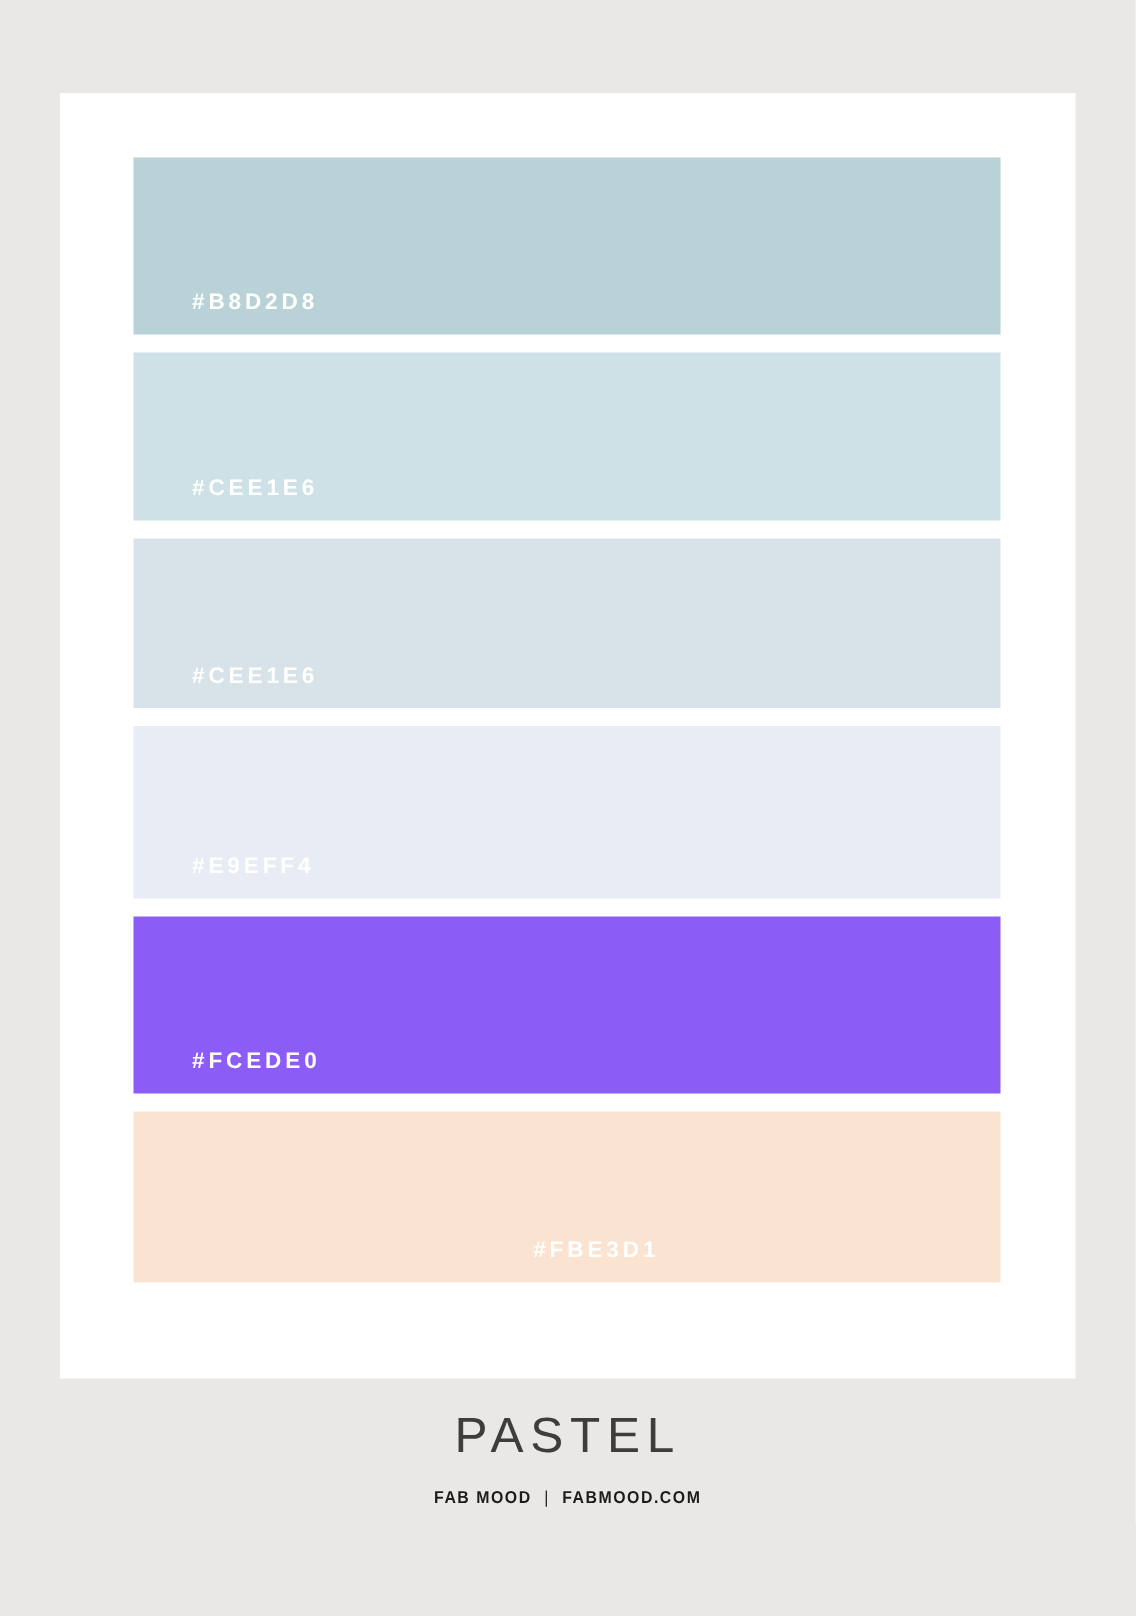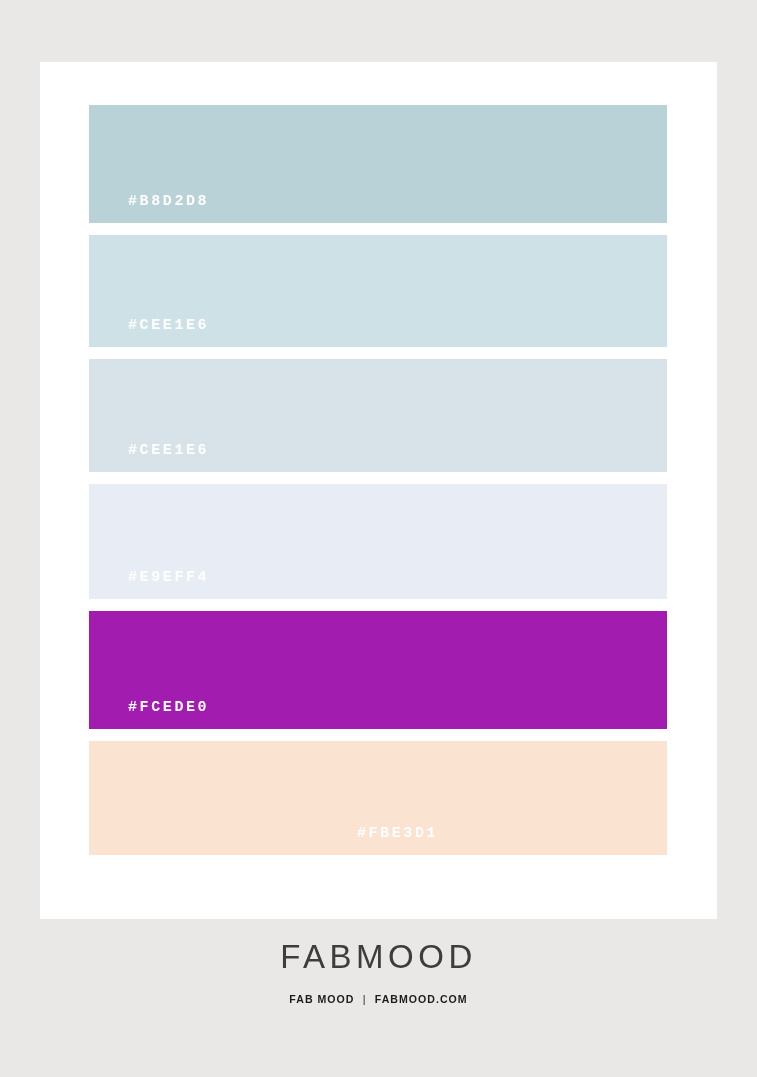--- a/index.html
+++ b/index.html
@@ -41,21 +41,21 @@
 
   .swatch {
     position: relative;
     width: 100%;
     box-sizing: border-box;
     display: flex;
     align-items: flex-end;
   }
 
   .swatch-label {
-    font-family: Liberation Mono, monospace;
+    font-family: Liberation Sans, sans-serif;
     font-size: 15px;
     font-weight: 700;
     letter-spacing: 2.6px;
     color: #ffffff;
     padding-left: 39px;
     padding-bottom: 14px;
     line-height: 1;
     white-space: nowrap;
   }
 
@@ -115,33 +115,33 @@
       </div>
 
       <div class="swatch" style="background: rgb(216, 227, 233); height: 113px; margin-bottom: 12px;">
         <span class="swatch-label">#CEE1E6</span>
       </div>
 
       <div class="swatch" style="background: rgb(232, 236, 244); height: 115px; margin-bottom: 12px;">
         <span class="swatch-label">#E9EFF4</span>
       </div>
 
-      <div class="swatch" style="background: #a21caf; height: 118px; margin-bottom: 12px;">
+      <div class="swatch" style="background: #8b5cf6; height: 118px; margin-bottom: 12px;">
         <span class="swatch-label">#FCEDE0</span>
       </div>
 
       <div class="swatch" style="background: rgb(251, 227, 209); height: 114px; justify-content: center;">
         <span class="swatch-label">#FBE3D1</span>
       </div>
 
     </div>
   </div>
 
   <div class="footer">
-    <div class="footer-title">FABMOOD</div>
+    <div class="footer-title">PASTEL</div>
     <div class="footer-credit">
       <span>FAB MOOD</span>
       <span class="footer-sep">|</span>
       <span>FABMOOD.COM</span>
     </div>
   </div>
 
 </div>
 
 </body></html>

